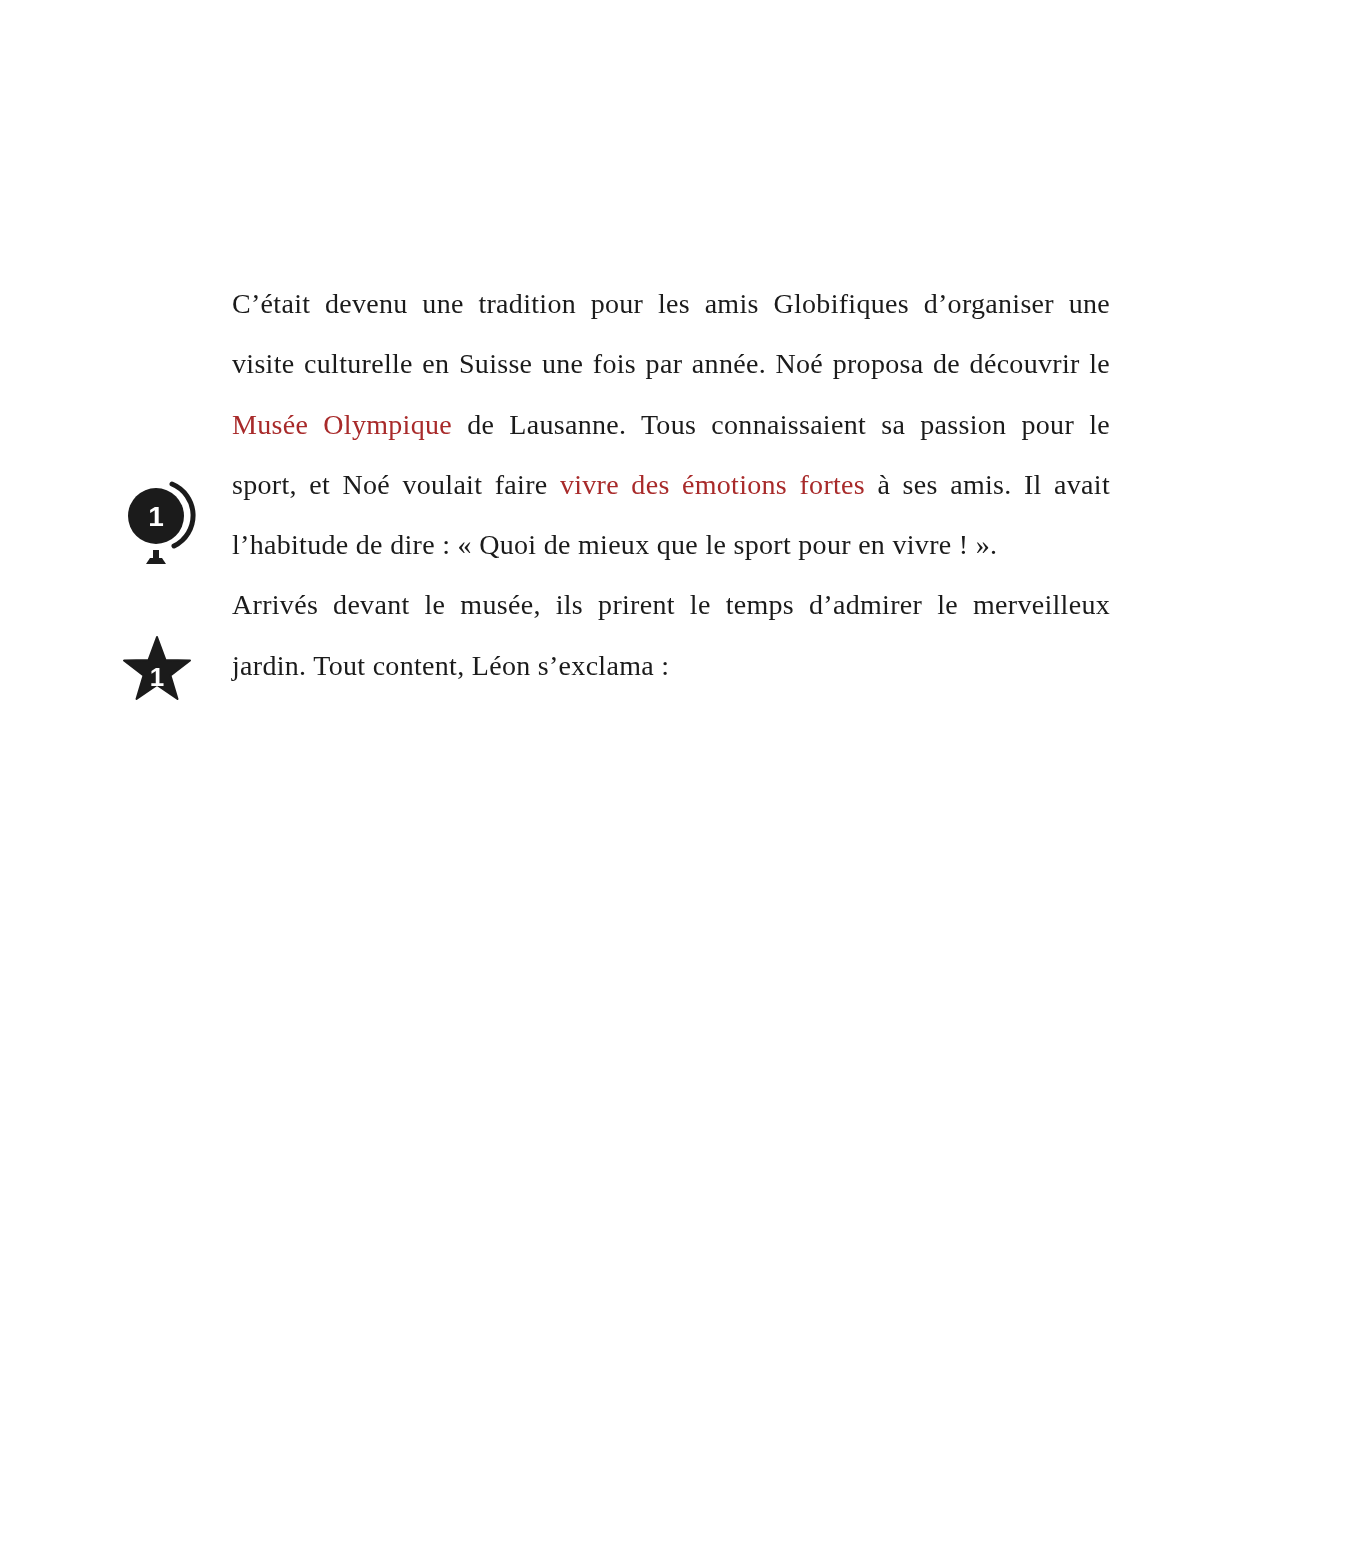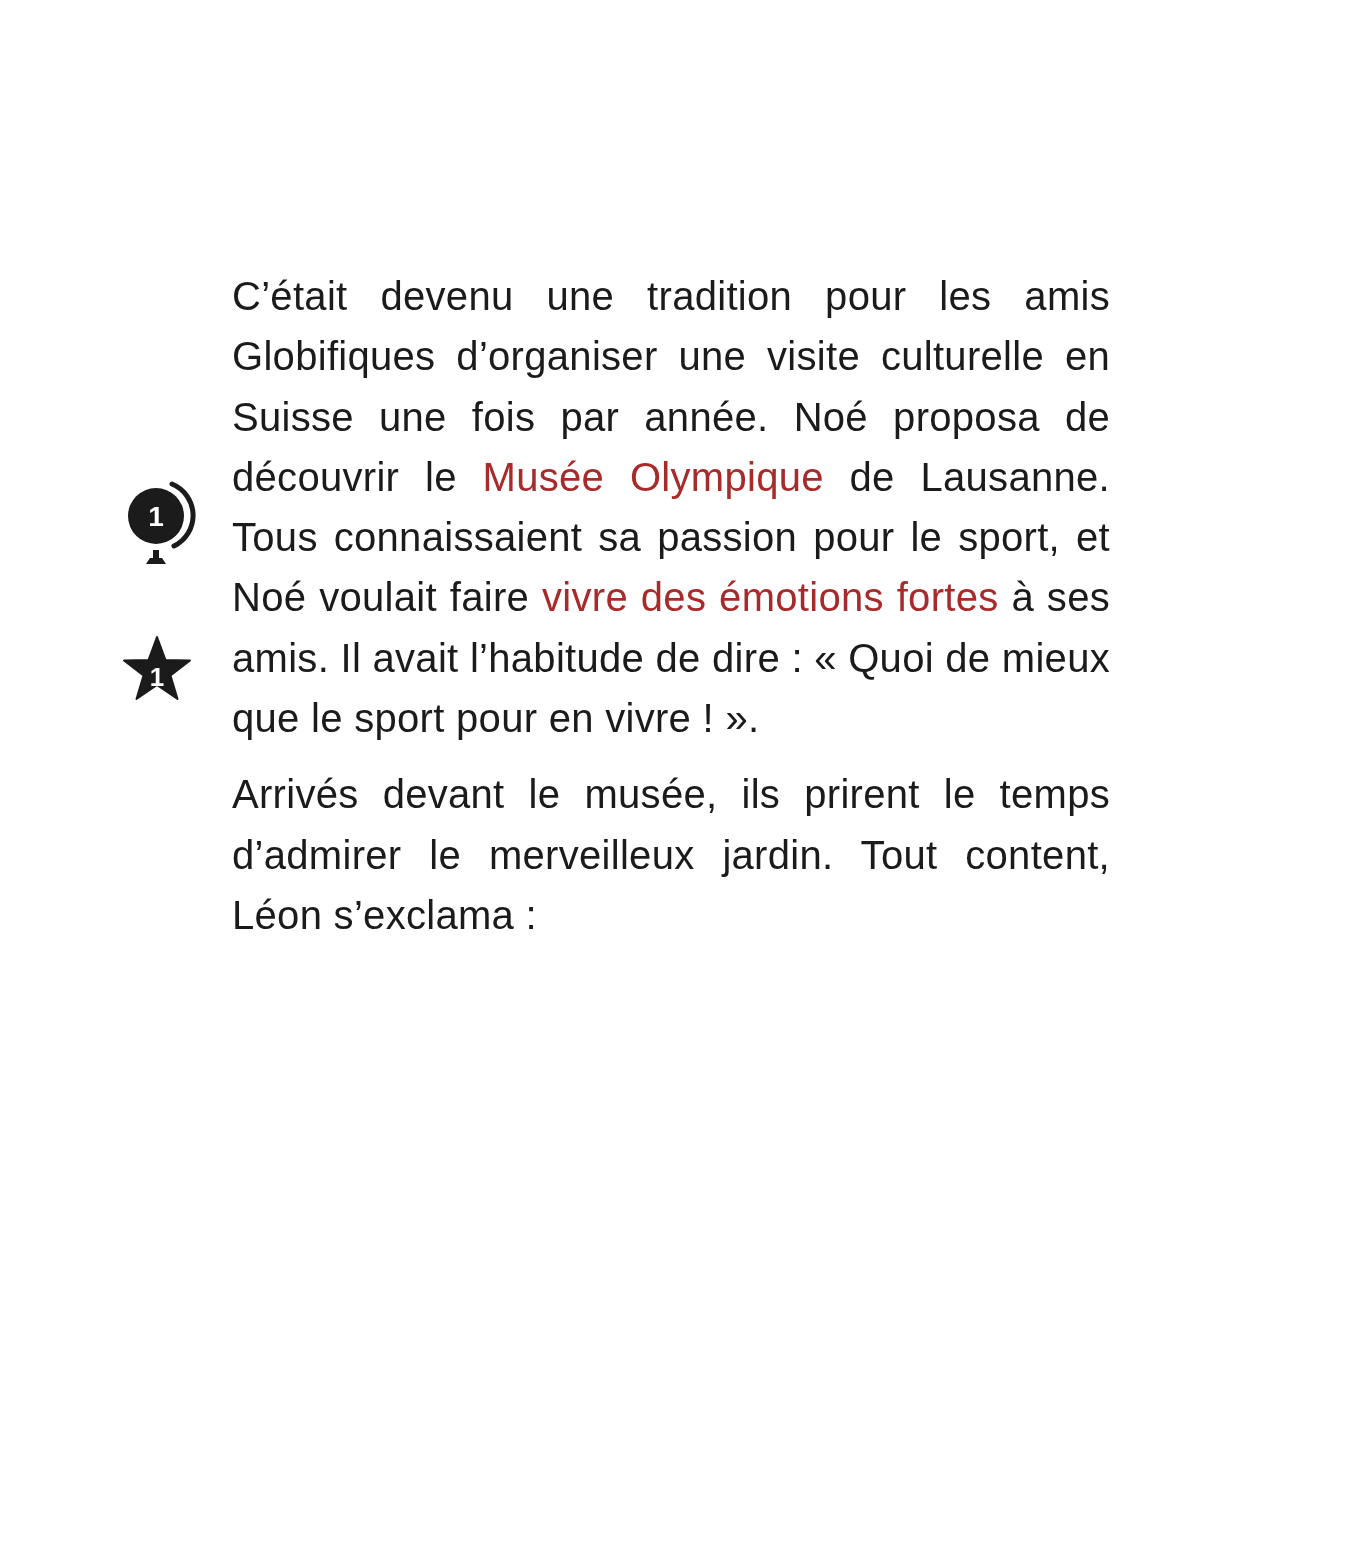--- a/index.html
+++ b/index.html
@@ -1,30 +1,30 @@
 <!DOCTYPE html>
 <html><head>
 <meta charset="utf-8">
 <style>
   html, body { margin: 0; padding: 0; background: #ffffff; }
   body { width: 1370px; height: 1542px; position: relative; overflow: hidden; }
   .page { position: absolute; left: 0; top: 0; width: 1370px; height: 1542px; background: #fff; }
   .text-block {
     position: absolute;
     left: 232px;
-    top: 266px;
+    top: 274px;
     width: 878px;
-    font-family: Liberation Sans, sans-serif;
-    font-size: 40px;
+    font-family: Liberation Serif, serif;
+    font-size: 28px;
     line-height: 60.3px;
     color: #1b1b1b;
     letter-spacing: 0.3px;
   }
   .para { margin: 0; text-align: justify; text-align-last: left; hyphens: none; }
-  .para + .para { margin-top: 16px; }
+  .para + .para { }
   .hl { color: #a82a2a; }
   .icon { position: absolute; }
   .globe { left: 122px; top: 480px; width: 76px; height: 90px; }
   .star { left: 122px; top: 634px; width: 70px; height: 70px; }
 </style>
 </head>
 <body>
 
 <div class="page">
 

